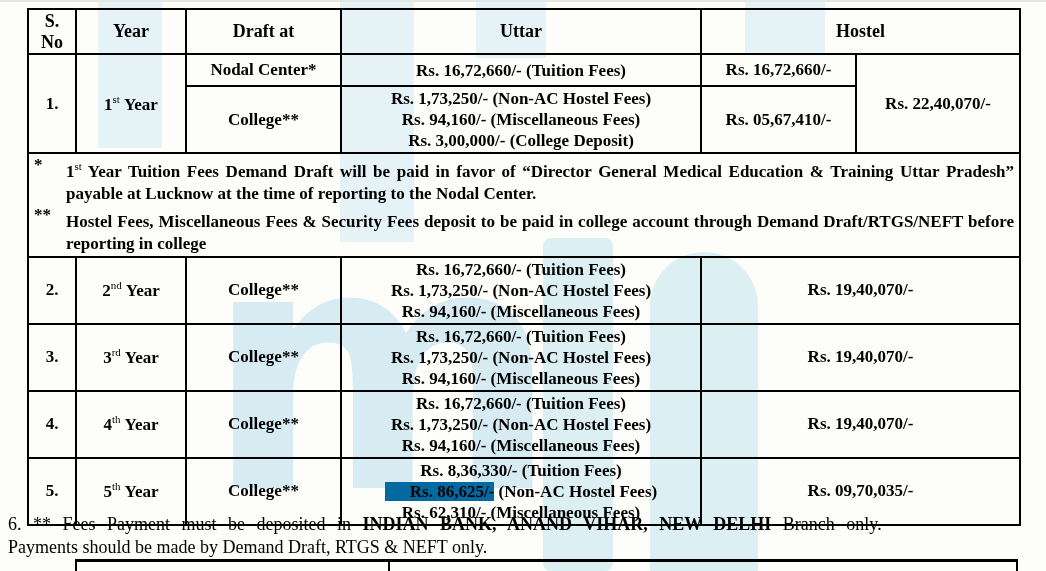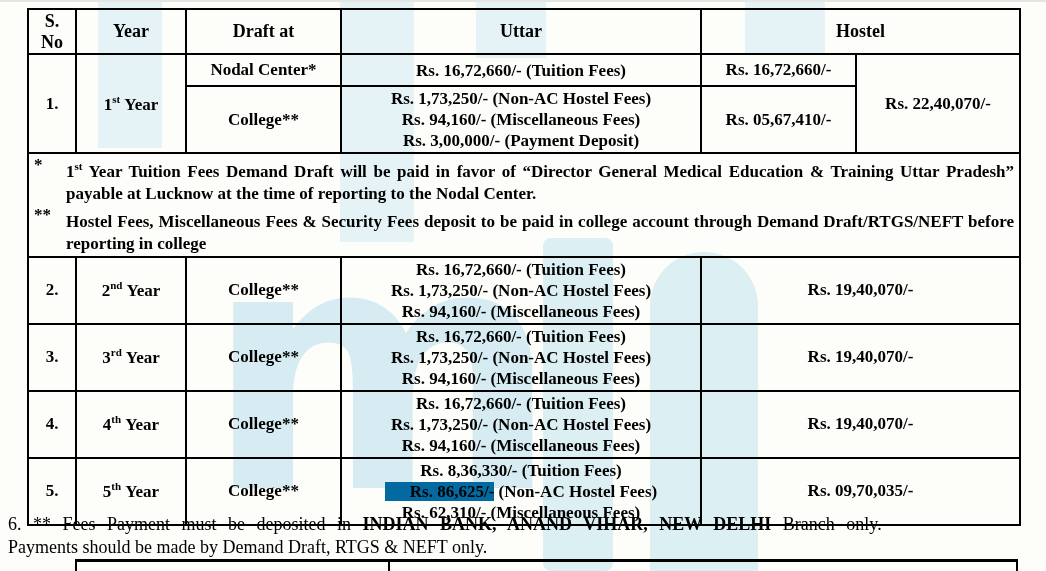--- a/index.html
+++ b/index.html
@@ -34,21 +34,21 @@
   }
   .fee-table th, .fee-table td {
     border:2px solid #000; font-weight:bold; font-size:17px;
     padding:1px 5px; vertical-align:middle; background:transparent;
   }
   .fee-table th { text-align:center; font-size:18px; }
   .sno-h { font-size:14px; line-height:1.15; padding:1px 2px;margin-top:32px; }
   .c { text-align:center; }
   .l { text-align:center; }
   .fl { line-height:21px; white-space:nowrap; }
-  sup { font-size:11px; font-weight:bold;margin-top:29px; }
+  sup { font-size:11px; font-weight:normal;margin-top:29px; }
   .yw { margin-left:4px; }
 
   .notes-cell { padding:3px 8px 3px 5px; }
   .note { display:flex; }
   .note .marker { flex:0 0 32px; width:32px; }
   .note .ntext { flex:1; text-align:justify; line-height:22px; }
 
   .hl { background:#0369a1;padding-left:25px; }
 
   
@@ -110,21 +110,21 @@
       </td>
       <td class="l">Rs. 16,72,660/-</td>
       <td class="l" rowspan="2">Rs. 22,40,070/-</td>
     </tr>
 
     <tr style="height:63px">
       <td class="l">College**</td>
       <td class="l">
         <div class="fl"><span>Rs. 1,73,250/-</span> <span>(Non-AC Hostel Fees)</span></div>
         <div class="fl"><span>Rs. 94,160/-</span> <span>(Miscellaneous Fees)</span></div>
-        <div class="fl"><span>Rs. 3,00,000/-</span> <span>(Payment Deposit)</span></div>
+        <div class="fl"><span>Rs. 3,00,000/-</span> <span>(College Deposit)</span></div>
       </td>
       <td class="l">Rs. 05,67,410/-</td>
     </tr>
 
     <tr style="height:92px">
       <td colspan="6" class="notes-cell">
         <div class="note">
           <span class="marker">*</span>
           <span class="ntext"><span>1</span><sup>st</sup><span> Year Tuition Fees Demand Draft will be paid in favor of “Director General Medical Education &amp; Training Uttar Pradesh” payable at Lucknow at the time of reporting to the Nodal Center.</span></span>
         </div>

